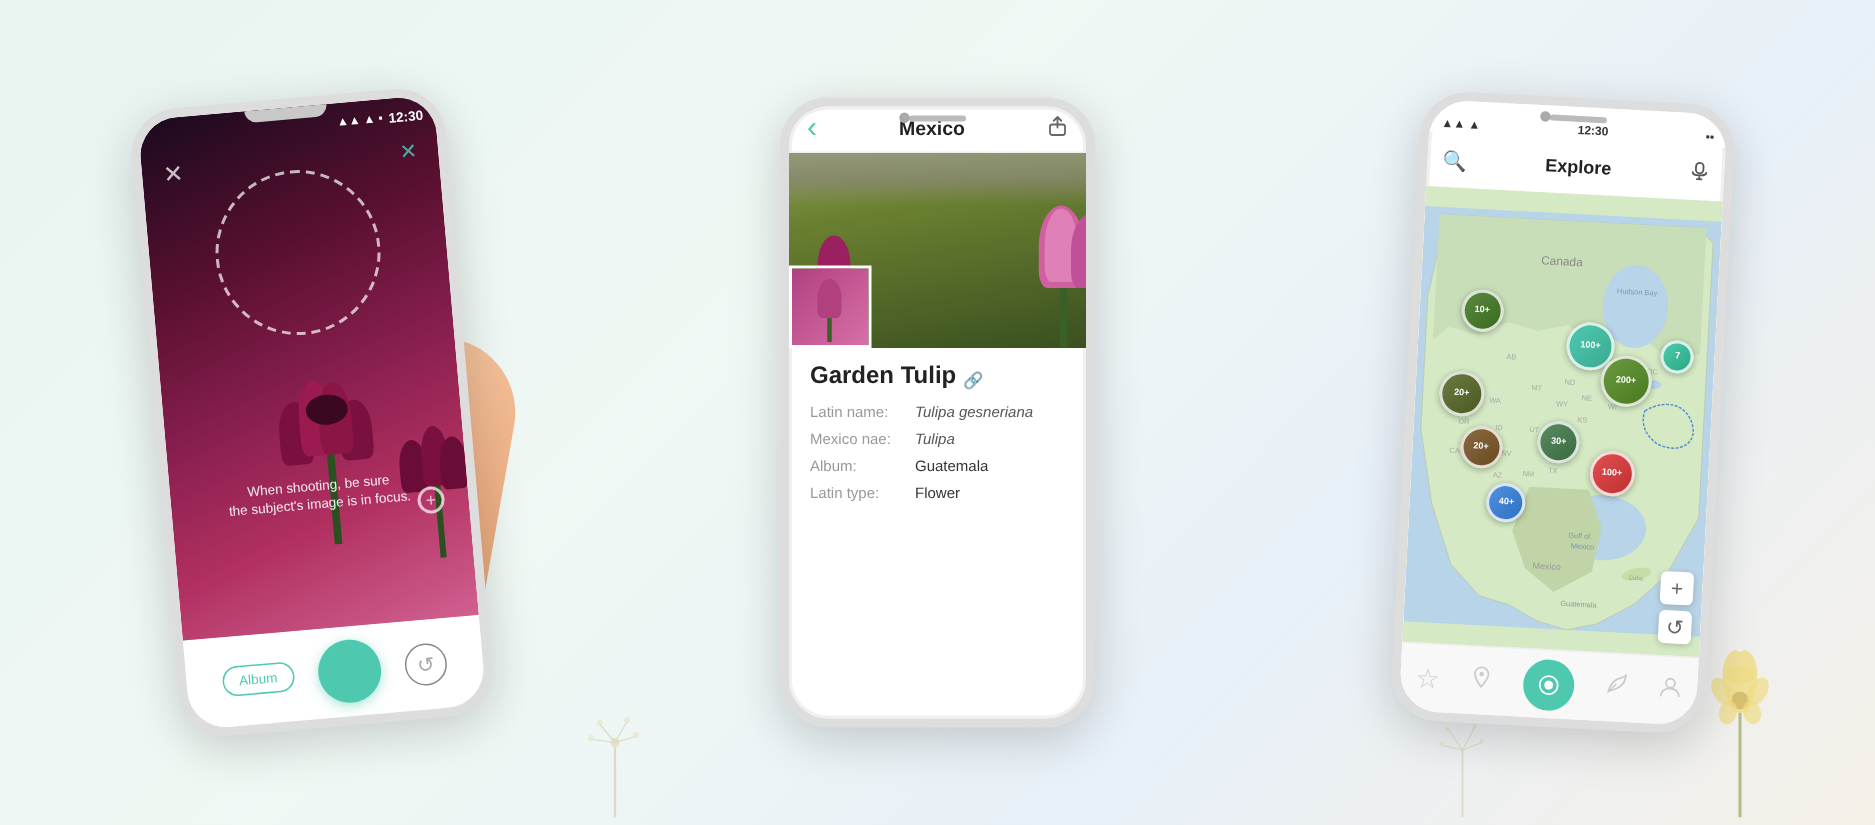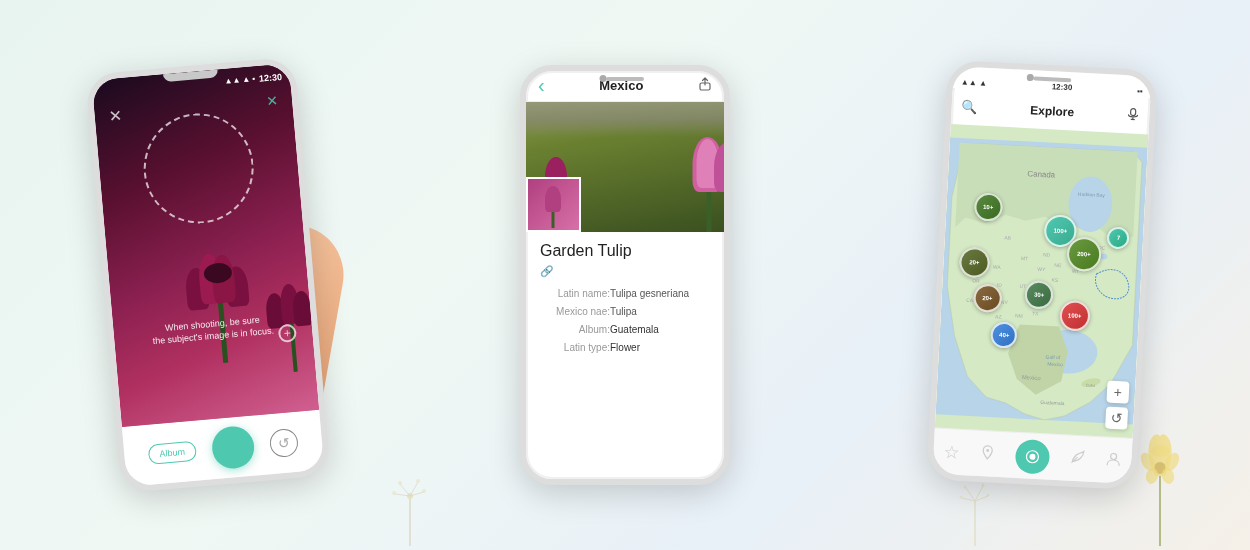--- a/index.html
+++ b/index.html
@@ -212,44 +212,43 @@
     }
 
     .phone2-info {
       flex: 1;
       padding: 10px 14px;
       overflow: hidden;
     }
 
     .plant-name {
       font-size: 16px;
-      font-weight: 400;
+      font-weight: 700;
       color: #222;
       display: flex;
-      align-items: flex-start;
+      align-items: flex-end;
       gap: 5px;
       margin-bottom: 10px;
-      flex-direction: column;
     }
 
     .info-row {
       display: flex;
       margin-bottom: 7px;
       font-size: 10px;
     }
 
     .info-label {
       color: #999;
       width: 70px;
       flex-shrink: 0;
-      text-align: right;
     }
 
     .info-value {
       color: #555;
+      font-style: italic;
     }
 
     .info-value.normal {
       font-style: normal;
       color: #333;
     }
 
     
     .phone3-header {
       height: 36px;

